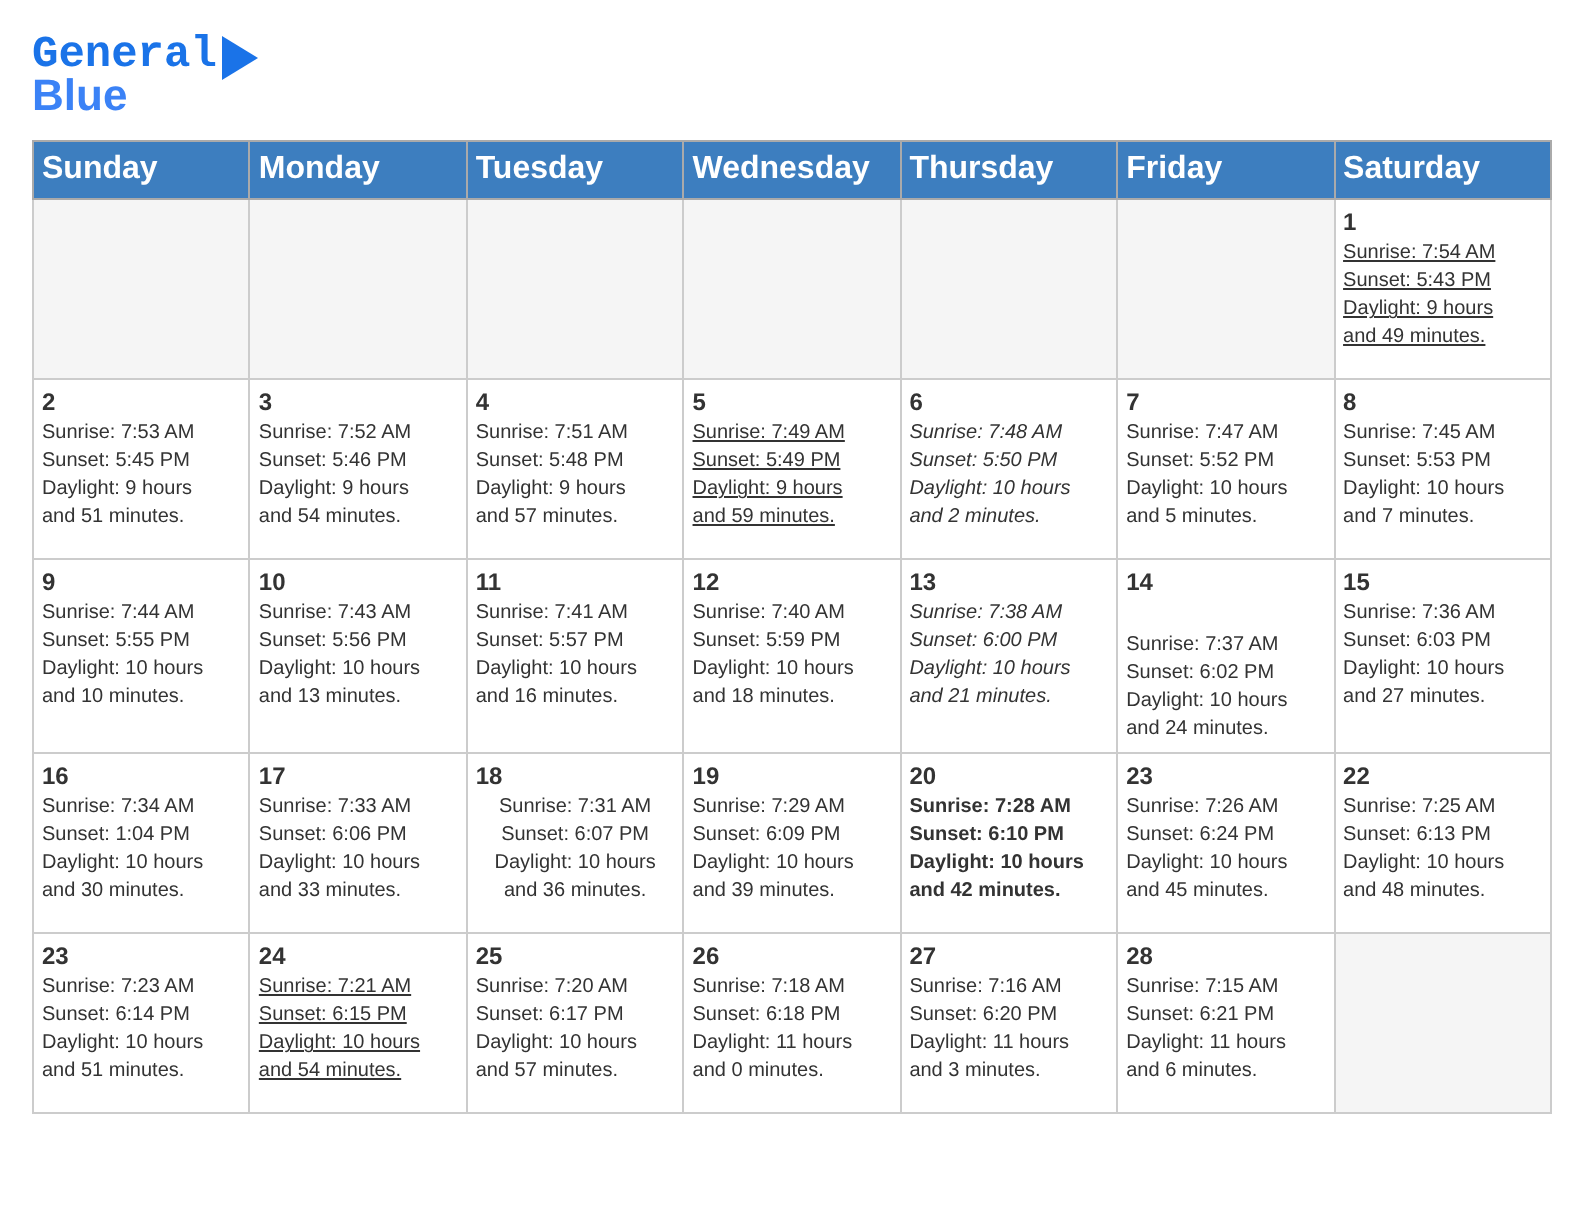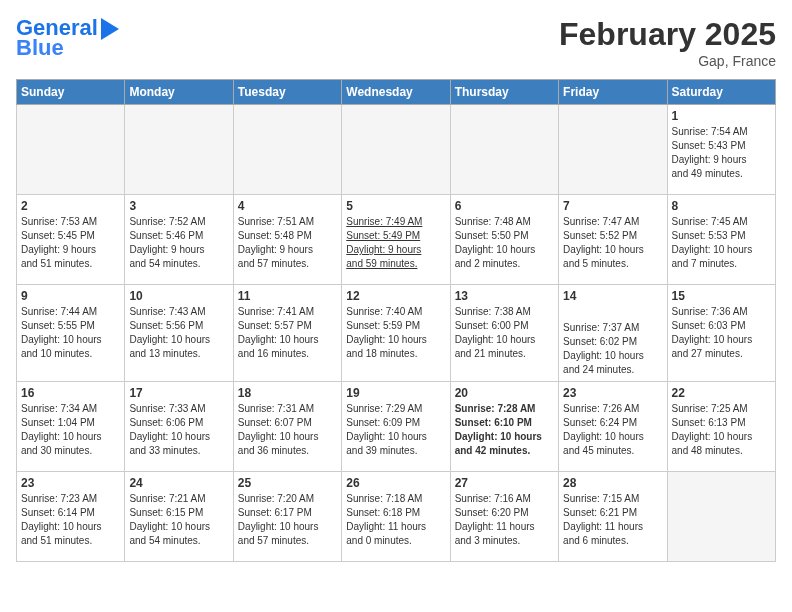--- a/index.html
+++ b/index.html
@@ -51,21 +51,21 @@
       color: #555;
     }
     table {
       width: 100%;
       border-collapse: collapse;
       table-layout: fixed;
     }
     th {
       background-color: #3d7ebf;
       color: #fff;
-      font-size: 12px;
+      font-size: 16px;
       font-weight: bold;
       padding: 5px 4px;
       text-align: left;
       border: 1px solid #aaa;
     }
     td {
       vertical-align: top;
       border: 1px solid #ccc;
       padding: 4px 4px;
       height: 90px;
@@ -86,30 +86,26 @@
       font-size: 10px;
       line-height: 1.4;
     }
   </style>
 </head>
 <body>
 
 <div class="header">
   <div class="logo">
     <div style="display:flex; flex-direction:column; align-items:flex-start;">
-      <div style="display:flex; align-items:center;">
+      <div style="display:flex; align-items:center;font-family:Liberation Mono, monospace;">
         <span class="logo-text"><span>General</span></span>
         <div class="logo-arrow"></div>
       </div>
       <span class="logo-text" style="color:#3b82f6; margin-top:-4px;">Blue</span>
     </div>
-  </div>
-  <div class="title-block">
-    <div class="month-title">February 2025</div>
-    <div class="location">Gap, France</div>
   </div>
 </div>
 
 <table>
   <thead>
     <tr>
     <th>Sunday</th>
         <th>Monday</th>
         <th>Tuesday</th>
         <th>Wednesday</th>
@@ -121,21 +117,21 @@
   <tbody id="calendar-body">
   <tr>
         <td class="shaded"></td>
         <td class="shaded"></td>
         <td class="shaded"></td>
         <td class="shaded"></td>
         <td class="shaded"></td>
         <td class="shaded"></td>
         <td>
           <span class="day-num">1</span>
-          <div class="day-info" style="white-space: pre-line;">Sunrise: 7:54 AM
+          <div class="day-info" style="white-space: pre-line; text-decoration: underline;">Sunrise: 7:54 AM
 Sunset: 5:43 PM
 Daylight: 9 hours
 and 49 minutes.</div>
         </td>
       </tr>
       <tr>
         <td>
           <span class="day-num">2</span>
           <div class="day-info" style="white-space: pre-line;">Sunrise: 7:53 AM
 Sunset: 5:45 PM
@@ -158,21 +154,21 @@
         </td>
         <td>
           <span class="day-num">5</span>
           <div class="day-info" style="white-space: pre-line; text-decoration: underline;">Sunrise: 7:49 AM
 Sunset: 5:49 PM
 Daylight: 9 hours
 and 59 minutes.</div>
         </td>
         <td>
           <span class="day-num">6</span>
-          <div class="day-info" style="white-space: pre-line;">Sunrise: 7:48 AM
+          <div class="day-info" style="white-space: pre-line; font-style: italic;">Sunrise: 7:48 AM
 Sunset: 5:50 PM
 Daylight: 10 hours
 and 2 minutes.</div>
         </td>
         <td>
           <span class="day-num">7</span>
           <div class="day-info" style="white-space: pre-line;">Sunrise: 7:47 AM
 Sunset: 5:52 PM
 Daylight: 10 hours
 and 5 minutes.</div>
@@ -209,21 +205,21 @@
         </td>
         <td>
           <span class="day-num">12</span>
           <div class="day-info" style="white-space: pre-line;">Sunrise: 7:40 AM
 Sunset: 5:59 PM
 Daylight: 10 hours
 and 18 minutes.</div>
         </td>
         <td>
           <span class="day-num">13</span>
-          <div class="day-info" style="white-space: pre-line;">Sunrise: 7:38 AM
+          <div class="day-info" style="white-space: pre-line; font-style: italic;">Sunrise: 7:38 AM
 Sunset: 6:00 PM
 Daylight: 10 hours
 and 21 minutes.</div>
         </td>
         <td>
           <span class="day-num">14</span>
           <div class="day-info" style="white-space: pre-line; margin-top: 18px;">Sunrise: 7:37 AM
 Sunset: 6:02 PM
 Daylight: 10 hours
 and 24 minutes.</div>
@@ -246,21 +242,21 @@
         </td>
         <td>
           <span class="day-num">17</span>
           <div class="day-info" style="white-space: pre-line;">Sunrise: 7:33 AM
 Sunset: 6:06 PM
 Daylight: 10 hours
 and 33 minutes.</div>
         </td>
         <td>
           <span class="day-num">18</span>
-          <div class="day-info" style="white-space: pre-line;">Sunrise: 7:31 AM
+          <div class="day-info" style="white-space: pre-line; text-align: center;">Sunrise: 7:31 AM
 Sunset: 6:07 PM
 Daylight: 10 hours
 and 36 minutes.</div>
         </td>
         <td>
           <span class="day-num">19</span>
           <div class="day-info" style="white-space: pre-line;">Sunrise: 7:29 AM
 Sunset: 6:09 PM
 Daylight: 10 hours
 and 39 minutes.</div>
@@ -290,21 +286,21 @@
       <tr>
         <td>
           <span class="day-num">23</span>
           <div class="day-info" style="white-space: pre-line;">Sunrise: 7:23 AM
 Sunset: 6:14 PM
 Daylight: 10 hours
 and 51 minutes.</div>
         </td>
         <td>
           <span class="day-num">24</span>
-          <div class="day-info" style="white-space: pre-line;">Sunrise: 7:21 AM
+          <div class="day-info" style="white-space: pre-line; text-decoration: underline;">Sunrise: 7:21 AM
 Sunset: 6:15 PM
 Daylight: 10 hours
 and 54 minutes.</div>
         </td>
         <td>
           <span class="day-num">25</span>
           <div class="day-info" style="white-space: pre-line;">Sunrise: 7:20 AM
 Sunset: 6:17 PM
 Daylight: 10 hours
 and 57 minutes.</div>

